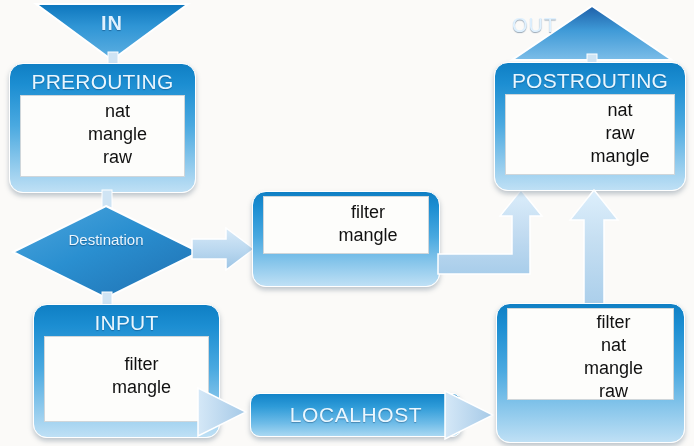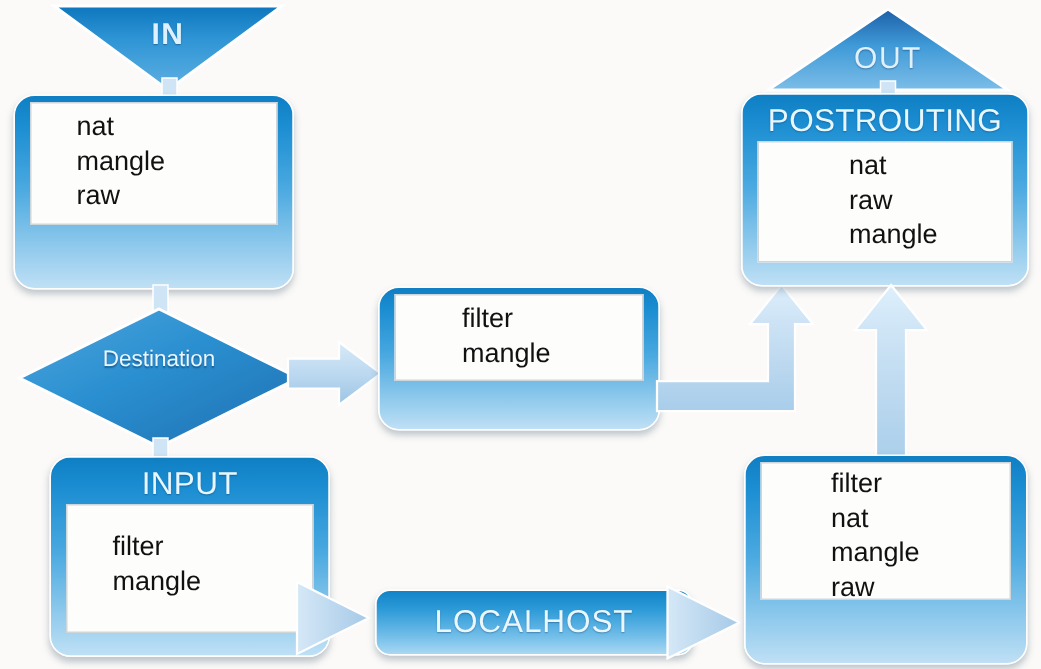--- a/index.html
+++ b/index.html
@@ -42,20 +42,21 @@
     background: #fdfdfb;
     border: 1px solid #cfd6da;
     box-sizing: border-box;
     padding: 4px 0 5px 0;
   }
   .tables .tbl {
     font-size: 18px;
     line-height: 23px;
     color: #111111;
     white-space: nowrap;
+    text-align: center;
   }
   .tables.indent-l .tbl { padding-left: 46px; }
   .tables.indent-m .tbl { padding-left: 44px; }
   .tables.indent-c .tbl { padding-left: 60px; }
   .tables.indent-s .tbl { padding-left: 30px; }
 
   
   .pill {
     position: absolute;
     border-radius: 10px;
@@ -123,20 +124,21 @@
     <div class="tri-label" style="left:0; top:8px; width:152px; text-align:center;font-weight:bold;">IN</div>
   </div>
 
   <div class="conn" style="left:104px; top:52px; width:18px; height:16px;">
     <svg width="18" height="16" viewBox="0 0 18 16" aria-hidden="true">
       <rect x="4" y="0" width="10" height="16" fill="#cfe4f4" stroke="#ffffff" stroke-width="1"></rect>
     </svg>
   </div>
 
   <div class="chain-box" style="left:9px; top:63px; width:187px; height:130px;">
+    <div class="chain-title center">PREROUTING</div>
     <div class="tables indent-s" style="height:82px;">
       <div class="tbl">nat</div>
       <div class="tbl">mangle</div>
       <div class="tbl">raw</div>
     </div>
   </div>
 
   <div class="conn" style="left:98px; top:190px; width:18px; height:18px;">
     <svg width="18" height="18" viewBox="0 0 18 18" aria-hidden="true">
       <rect x="4" y="0" width="10" height="18" fill="#cfe4f4" stroke="#ffffff" stroke-width="1"></rect>
@@ -201,21 +203,21 @@
     <svg width="160" height="54" viewBox="0 0 160 54" aria-hidden="true">
       <defs>
         <linearGradient id="gTriOut" x1="0" y1="0" x2="0" y2="1">
           <stop offset="0%" stop-color="#1d5fa8"></stop>
           <stop offset="45%" stop-color="#3f9ad7"></stop>
           <stop offset="100%" stop-color="#7cbde8"></stop>
         </linearGradient>
       </defs>
       <polygon points="80,0 160,54 0,54" fill="url(#gTriOut)" stroke="#ffffff" stroke-width="2"></polygon>
     </svg>
-    <div class="tri-label" style="left:0; top:22px; width:160px; text-align:center;">OUT</div>
+    <div class="tri-label" style="left:0; top:8px; width:160px; text-align:left;">OUT</div>
   </div>
 
   <div class="conn" style="left:583px; top:54px; width:18px; height:14px;">
     <svg width="18" height="14" viewBox="0 0 18 14" aria-hidden="true">
       <rect x="4" y="0" width="10" height="14" fill="#cfe4f4" stroke="#ffffff" stroke-width="1"></rect>
     </svg>
   </div>
 
   <div class="chain-box" style="left:494px; top:62px; width:192px; height:129px;">
     <div class="chain-title center">POSTROUTING</div>

